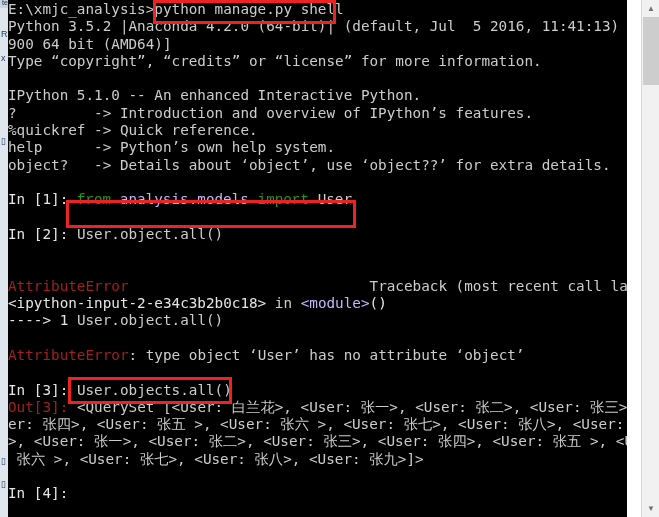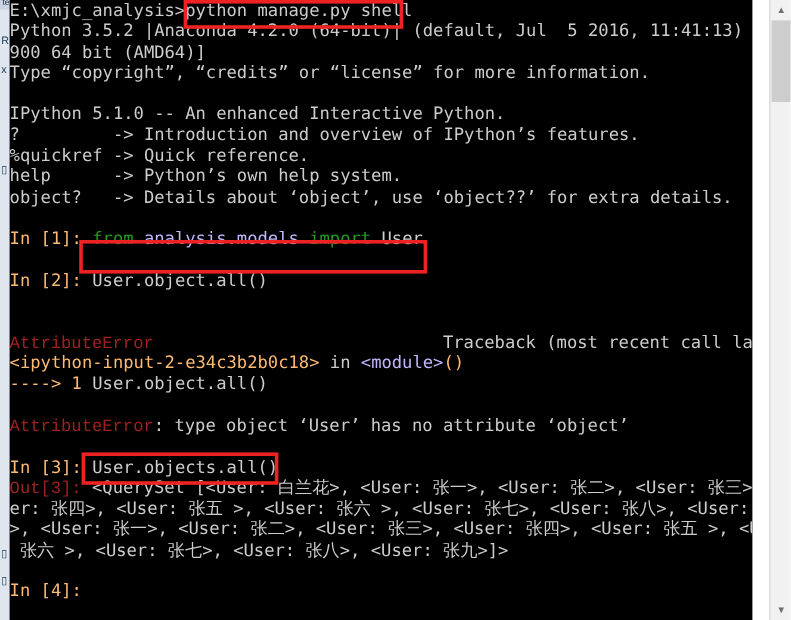--- a/index.html
+++ b/index.html
@@ -78,24 +78,24 @@
     white-space: pre;
     font-family: "DejaVu Sans Mono", "Liberation Mono", monospace;
     font-size: 14.3px;
     line-height: 17.3px;
     letter-spacing: 0px;
     color: #cccccc;
   }
   .line { height: 17.3px; white-space: pre; }
 
   .w  { color: #cccccc; }
-  .g  { color: #fdba74; }
-  .gb { color: #1f9c1f; }
+  .g  { color: #e5e5e5; }
+  .gb { color: #1f9c1f; font-family: Liberation Mono, monospace; }
   .c  { color: #c4b5fd; }
-  .r  { color: #a02020; font-family: Liberation Mono, monospace; }
+  .r  { color: #a02020; }
 
   
   .scrollbar {
     position: absolute;
     right: 0; top: 0;
     width: 18px; height: 517px;
     background: #f1f1f1;
     border-left: 1px solid #d6d6d6;
   }
   .sb-arrow {

